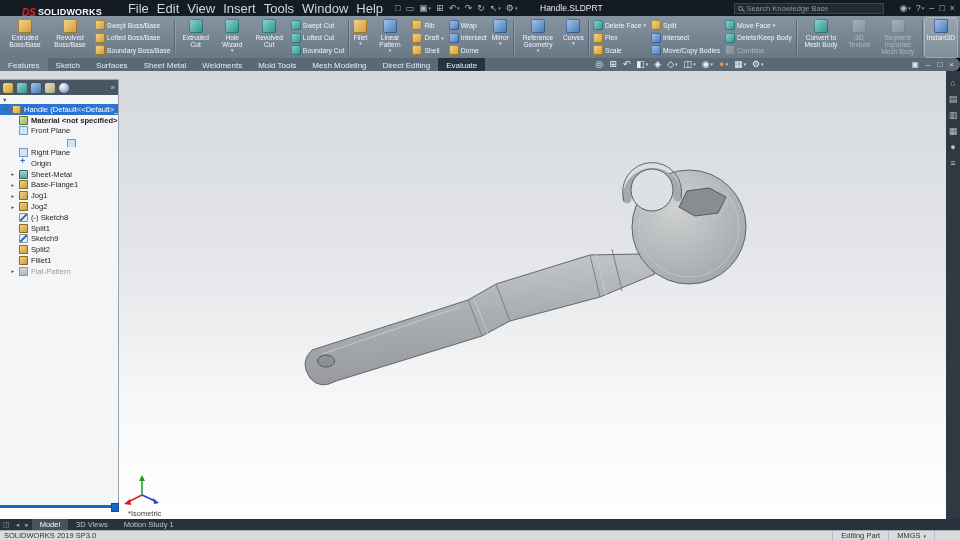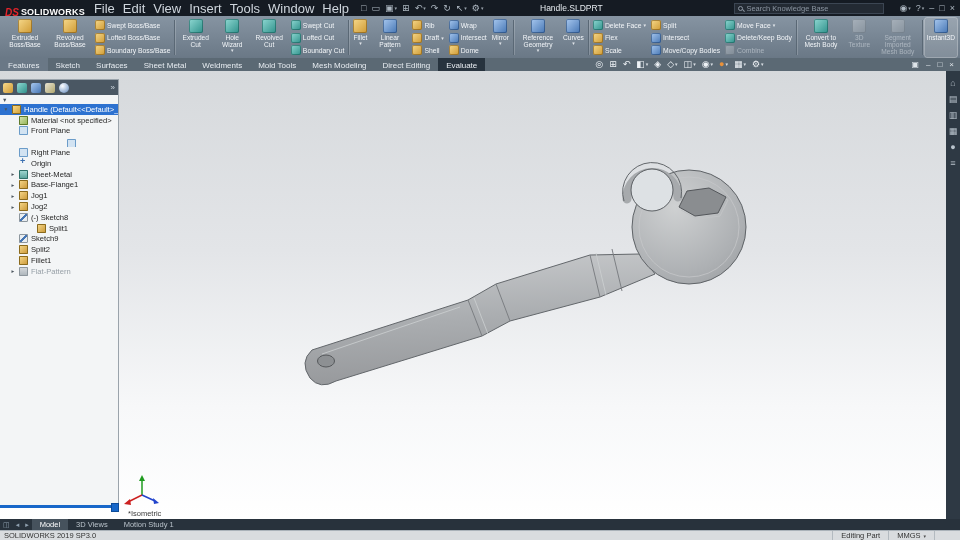--- a/index.html
+++ b/index.html
@@ -1,21 +1,21 @@
 <!DOCTYPE html>
 <html><head>
 <meta charset="utf-8">
 <style>
 *{box-sizing:border-box;margin:0;padding:0;font-family:"Liberation Sans","DejaVu Sans",sans-serif;}
 html,body{width:960px;height:540px;overflow:hidden;background:#000;}
 #app{width:960px;height:540px;display:flex;flex-direction:column;position:relative;}
 
 
 .titlebar{height:16px;background:#151b23;display:flex;align-items:center;color:#cfd6dd;position:relative;flex:none;}
-.logo{display:flex;align-items:center;gap:2px;padding:0 5px;margin-top:8px;}
+.logo{display:flex;align-items:center;gap:2px;padding:0 22px;margin-top:8px;}
 .logo-ds{color:#e3242b;font-weight:bold;font-style:italic;font-size:10px;}
 .logo-text{color:#fff;font-weight:bold;font-size:9px;letter-spacing:.2px;}
 .menubar{display:flex;align-items:center;}
 .menu-item{font-size:13px;padding:0 4px;cursor:default;}
 .qa{display:flex;align-items:center;gap:5px;margin-left:8px;}
 .tb-icon{font-size:9px;color:#aeb8c2;display:flex;align-items:center;gap:1px;cursor:default;line-height:1;}
 .caret{font-size:5px;opacity:.85;}
 .doc-title{position:absolute;left:540px;top:3px;font-size:8.5px;color:#e6ebf0;}
 .tb-right{margin-left:auto;display:flex;align-items:center;gap:7px;padding-right:5px;}
 .search-box{width:150px;height:11px;background:#232a33;border:1px solid #3c4653;display:flex;align-items:center;gap:3px;padding:0 3px;}
@@ -36,21 +36,21 @@
 .ric.sm{width:10px;height:10px;}
 .ric.gold{background:linear-gradient(135deg,#f6d98c,#cf9a33);box-shadow:inset 0 0 0 1px rgba(116,79,13,.55);}
 .ric.teal{background:linear-gradient(135deg,#8fd8d2,#2f918b);box-shadow:inset 0 0 0 1px rgba(16,87,82,.55);}
 .ric.blue{background:linear-gradient(135deg,#a8c8ef,#4676b4);box-shadow:inset 0 0 0 1px rgba(25,60,105,.55);}
 .ric.gray{background:linear-gradient(135deg,#d4d8dc,#97a0a8);box-shadow:inset 0 0 0 1px rgba(70,80,90,.5);}
 .rbtn.disabled{color:rgba(240,244,248,.45);}
 .rbtn.disabled .ric{opacity:.45;}
 .rbtn.active{background:rgba(255,255,255,.16);outline:1px solid rgba(255,255,255,.35);border-radius:2px;}
 
 
-.tabrow{height:13px;background:#5b6974;display:flex;align-items:stretch;color:#e7ecf1;flex:none;}
+.tabrow{height:13px;background:#5b6974;display:flex;align-items:stretch;color:#e7ecf1;flex:none;border-radius:6px;}
 .ctabs{display:flex;align-items:stretch;}
 .ctab{font-size:8px;padding:1px 8px 0;display:flex;align-items:center;cursor:default;white-space:nowrap;}
 .ctab.active{background:#6a7886;}
 .ctab.dark{background:#27333e;}
 .hud{display:flex;align-items:center;gap:6px;margin-left:110px;color:#eef2f6;}
 .hud-btn{display:flex;align-items:center;gap:1px;font-size:9px;cursor:default;line-height:1;}
 .vwc{margin-left:auto;display:flex;align-items:center;gap:7px;padding-right:6px;font-size:8px;color:#dfe5ea;}
 .vwc span{cursor:default;}
 
 
@@ -440,21 +440,21 @@
         </div>
       <div class="tree-filter">
         <span>▼</span>
       </div>
       <div class="feature-tree">
           <div class="trow selected" style="padding-left: 3px;">
             <span class="arrow">▾</span>
             <span class="ti part"></span>
             <span class="tlabel">Handle (Default&lt;&lt;Default&gt;_Display Sta</span>
           </div>
-          <div class="trow" style="padding-left: 10px;">
+          <div class="trow" style="padding-left: 10px; font-weight: bold;">
             <span class="arrow"></span>
             <span class="ti material"></span>
             <span class="tlabel">Material &lt;not specified&gt;</span>
           </div>
           <div class="trow" style="padding-left: 10px;">
             <span class="arrow"></span>
             <span class="ti plane"></span>
             <span class="tlabel">Front Plane</span>
           </div>
           <div class="trow" style="padding-left: 24px; flex-direction: column;">
@@ -490,21 +490,21 @@
           <div class="trow" style="padding-left: 10px;">
             <span class="arrow">▸</span>
             <span class="ti feature"></span>
             <span class="tlabel">Jog2</span>
           </div>
           <div class="trow" style="padding-left: 10px;">
             <span class="arrow"></span>
             <span class="ti sketch"></span>
             <span class="tlabel">(-) Sketch8</span>
           </div>
-          <div class="trow" style="padding-left: 28px;">
+          <div class="trow" style="padding-left: 10px;">
             <span class="arrow"></span>
             <span class="ti feature"></span>
             <span class="tlabel">Split1</span>
           </div>
           <div class="trow" style="padding-left: 10px;">
             <span class="arrow"></span>
             <span class="ti sketch"></span>
             <span class="tlabel">Sketch9</span>
           </div>
           <div class="trow" style="padding-left: 10px;">

